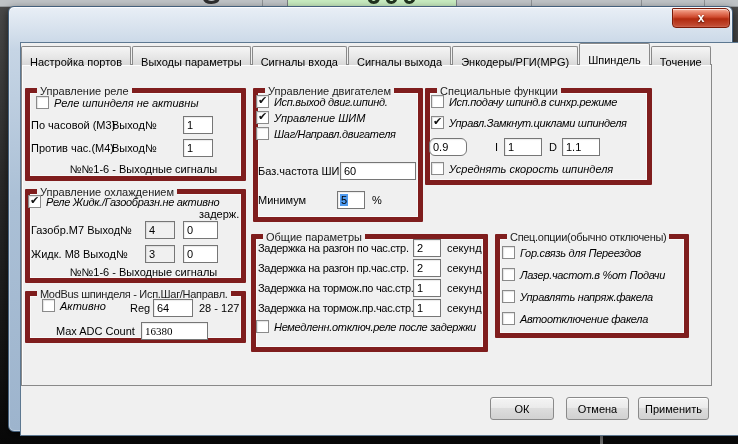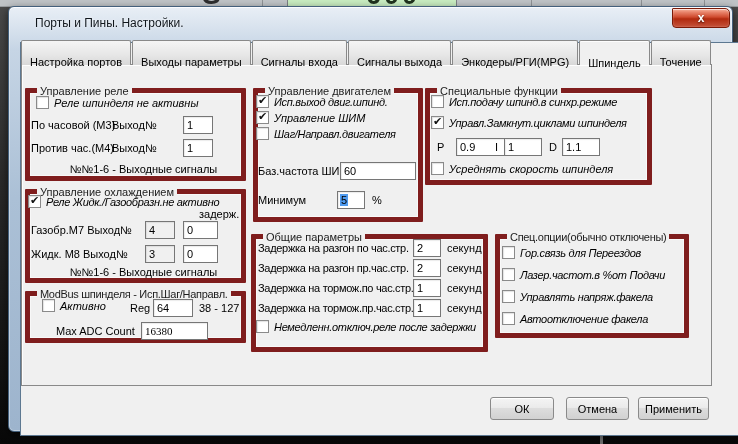--- a/index.html
+++ b/index.html
@@ -32,21 +32,21 @@
     background:linear-gradient(180deg,#f7b39e 0%,#e8836a 18%,#cf4a2e 45%,#b12a0f 55%,#c5523a 100%);
     box-shadow:inset 0 1px 0 rgba(255,255,255,.55), inset 0 0 2px rgba(255,255,255,.35);
     display:flex; align-items:center; justify-content:center; }
   .close-btn span { color:#fff; font-weight:bold; font-size:12px; line-height:1;
     text-shadow:0 1px 2px rgba(0,0,0,.6); }
   .client { position:absolute; left:12px; top:36px; width:717px; height:392px;
     background:#f0f0f0; box-shadow:0 0 0 1px #5d7891; }
 
   
   .tabs { position:absolute; left:21px; top:43px; height:22px; display:flex; align-items:flex-end; z-index:3; }
-  .tab { height:19px; line-height:18px; padding:12px 8px; margin-right:0;
+  .tab { height:19px; line-height:18px; padding:6px 8px; margin-right:0;
     border:1px solid #898989; border-bottom:none; border-radius:2px 2px 0 0;
     background:linear-gradient(180deg,#f5f5f5 0%,#e6e6e6 60%,#d8d8d8 100%);
     white-space:nowrap; cursor:default; }
   .tab + .tab { margin-left:1px; }
   .tab.active { height:22px; line-height:21px; background:#f0f0f0; position:relative; z-index:4;
     box-shadow:inset 0 1px 0 #fdfdfd; }
   .tabpage { position:absolute; left:21px; top:64px; width:691px; height:322px;
     border:1px solid #898989; background:#f0f0f0; z-index:2;
     box-shadow:inset 1px 1px 0 #fdfdfd; }
 
@@ -91,21 +91,20 @@
   <div class="bg-green">
     <span class="bg-600">600</span>
   </div>
   <span class="bg-sep" style="left:531px"></span>
   <span class="bg-sep" style="left:641px"></span>
   <span class="bg-sep" style="left:704px"></span>
 </div>
 <div class="bg-notch"></div>
 
 <div class="win">
-  <div class="title">Порты и Пины.  Настройки.</div>
   <div class="close-btn">
     <span>x</span>
   </div>
   <div class="client"></div>
 </div>
 
 <div class="tabs">
   <div class="tab">Настройка портов</div>
   <div class="tab">Выходы параметры</div>
   <div class="tab">Сигналы входа</div>
@@ -151,21 +150,21 @@
 
 <div class="grp" style="left:25px;top:291px;width:221px;height:52px">
   <span class="legend tight">ModBus шпинделя - Исп.Шаг/Направл.</span>
 </div>
 <div class="cb" style="left:42px;top:299px">
   <span class="box"></span>
   <span class="cbl">Активно</span>
 </div>
 <span class="lb" style="left:130px;top:302px">Reg</span>
 <input class="inp" style="left: 153px; top: 299px; width: 40px;" value="64">
-<span class="lb" style="left:199px;top:302px">38 - 127</span>
+<span class="lb" style="left:199px;top:302px">28 - 127</span>
 <span class="lb" style="left:56px;top:325px">Max ADC Count</span>
 <input class="inp" style="left: 141px; top: 322px; width: 67px; font-family: Liberation Serif, serif;" value="16380">
 
 <div class="grp" style="left:253px;top:88px;width:170px;height:134px">
   <span class="legend">Управление двигателем</span>
 </div>
 <div class="cb" style="left:256px;top:95px">
   <span class="box">
       <span>✔</span>
     </span>
@@ -216,21 +215,21 @@
   <span class="box"></span>
   <span class="cbl tight">Исп.подачу шпинд.в синхр.режиме</span>
 </div>
 <div class="cb" style="left:431px;top:116px">
   <span class="box">
       <span>✔</span>
     </span>
   <span class="cbl tight">Управл.Замкнут.циклами шпинделя</span>
 </div>
 <span class="lb" style="left:437px;top:141px">P</span>
-<input class="inp" style="left: 456px; top: 138px; width: 58px;" value="0.9">
+<input class="inp" style="left: 429px; top: 138px; width: 38px; border-radius: 6px;" value="0.9">
 <span class="lb" style="left:495px;top:141px">I</span>
 <input class="inp" style="left: 504px; top: 138px; width: 38px;" value="1">
 <span class="lb" style="left:549px;top:141px">D</span>
 <input class="inp" style="left: 562px; top: 138px; width: 38px;" value="1.1">
 <div class="cb" style="left:431px;top:162px">
   <span class="box"></span>
   <span class="cbl">Усреднять скорость шпинделя</span>
 </div>
 
 <div class="grp" style="left:495px;top:234px;width:194px;height:104px">

